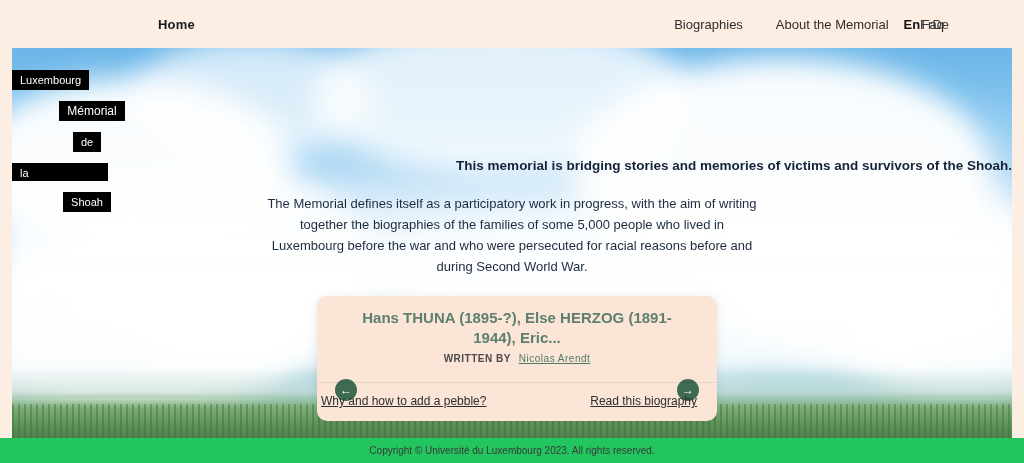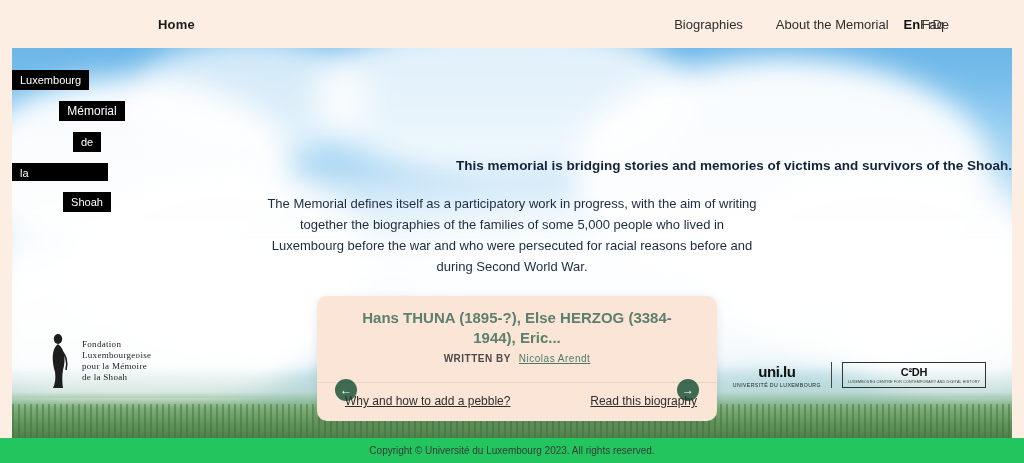--- a/index.html
+++ b/index.html
@@ -130,21 +130,21 @@
     background: #3f6b52; color: #fff; font-size: 12px; line-height: 22px;
     text-align: center; cursor: pointer;
   }
   .arrow.left { left: 18px; }
   .arrow.right { right: 18px; }
   .card-divider {
     position: absolute; left: 0; right: 0; top: 86px; height: 1px;
     background: rgba(0,0,0,.07);
   }
   .card-links {
-    position: absolute; left: 28px; right: 20px; top: 98px;
+    position: absolute; left: 4px; right: 20px; top: 98px;
     display: flex; justify-content: space-between; align-items: flex-start;
   }
   .card-links a {
     font-size: 12px; color: #2e2e2e; text-decoration: underline; cursor: pointer;
   }
 
   
   .foundation {
     position: absolute; left: 34px; bottom: 48px;
     display: flex; align-items: center; gap: 8px;
@@ -217,54 +217,30 @@
       <div class="line l4">la</div>
       <div class="line l5">Shoah</div>
     </div>
 
     <div class="lede">This memorial is bridging stories and memories of victims and survivors of the Shoah.</div>
     <div class="intro">The Memorial defines itself as a participatory work in progress, with the aim of writing together the biographies of the families of some 5,000 people who lived in Luxembourg before the war and who were persecuted for racial reasons before and during Second World War.</div>
 
     <div class="card">
       <div class="arrow left">←</div>
       <div class="arrow right">→</div>
-      <div class="card-title">Hans THUNA (1895-?), Else HERZOG (3384-1944), Eric...</div>
+      <div class="card-title">Hans THUNA (1895-?), Else HERZOG (1891-1944), Eric...</div>
       <div class="written-by">
         <span class="wb-label">WRITTEN BY</span><span class="author">Nicolas Arendt</span>
       </div>
       <div class="card-divider"></div>
       <div class="card-links">
         <a>Why and how to add a pebble?</a>
         <a>Read this biography</a>
       </div>
     </div>
 
-    <div class="foundation">
-      <svg class="figure" viewBox="0 0 28 58">
-        <ellipse cx="12" cy="7" rx="4.2" ry="5" fill="#1d1d1d"></ellipse>
-        <path d="M12 12 C5 17, 6 30, 9 40 C10 46, 9 52, 7 56 L17 56 C16 50, 16 44, 17 38 C20 28, 19 17, 12 12 Z" fill="#1d1d1d"></path>
-        <path d="M14 18 C20 22, 22 30, 20 38" stroke="#1d1d1d" stroke-width="1.6" fill="none"></path>
-      </svg>
-      <div class="fnd-text">
-        <div>Fondation</div>
-        <div>Luxembourgeoise</div>
-        <div>pour la Mémoire</div>
-        <div>de la Shoah</div>
-      </div>
-    </div>
-
-    <div class="right-logos">
-      <div class="unilu">
-        <div class="mark">uni.lu</div>
-        <div class="sub">UNIVERSITÉ DU LUXEMBOURG</div>
-      </div>
-      <div class="sep-bar"></div>
-      <div class="c2dh">
-        <div class="mark">C²DH</div>
-        <div class="sub">LUXEMBOURG CENTRE FOR CONTEMPORARY AND DIGITAL HISTORY</div>
-      </div>
-    </div>
+
   </div>
 
   <div class="footer">
     <span>Copyright © Université du Luxembourg 2023. All rights reserved.</span>
   </div>
 </div>
 
 </body></html>

